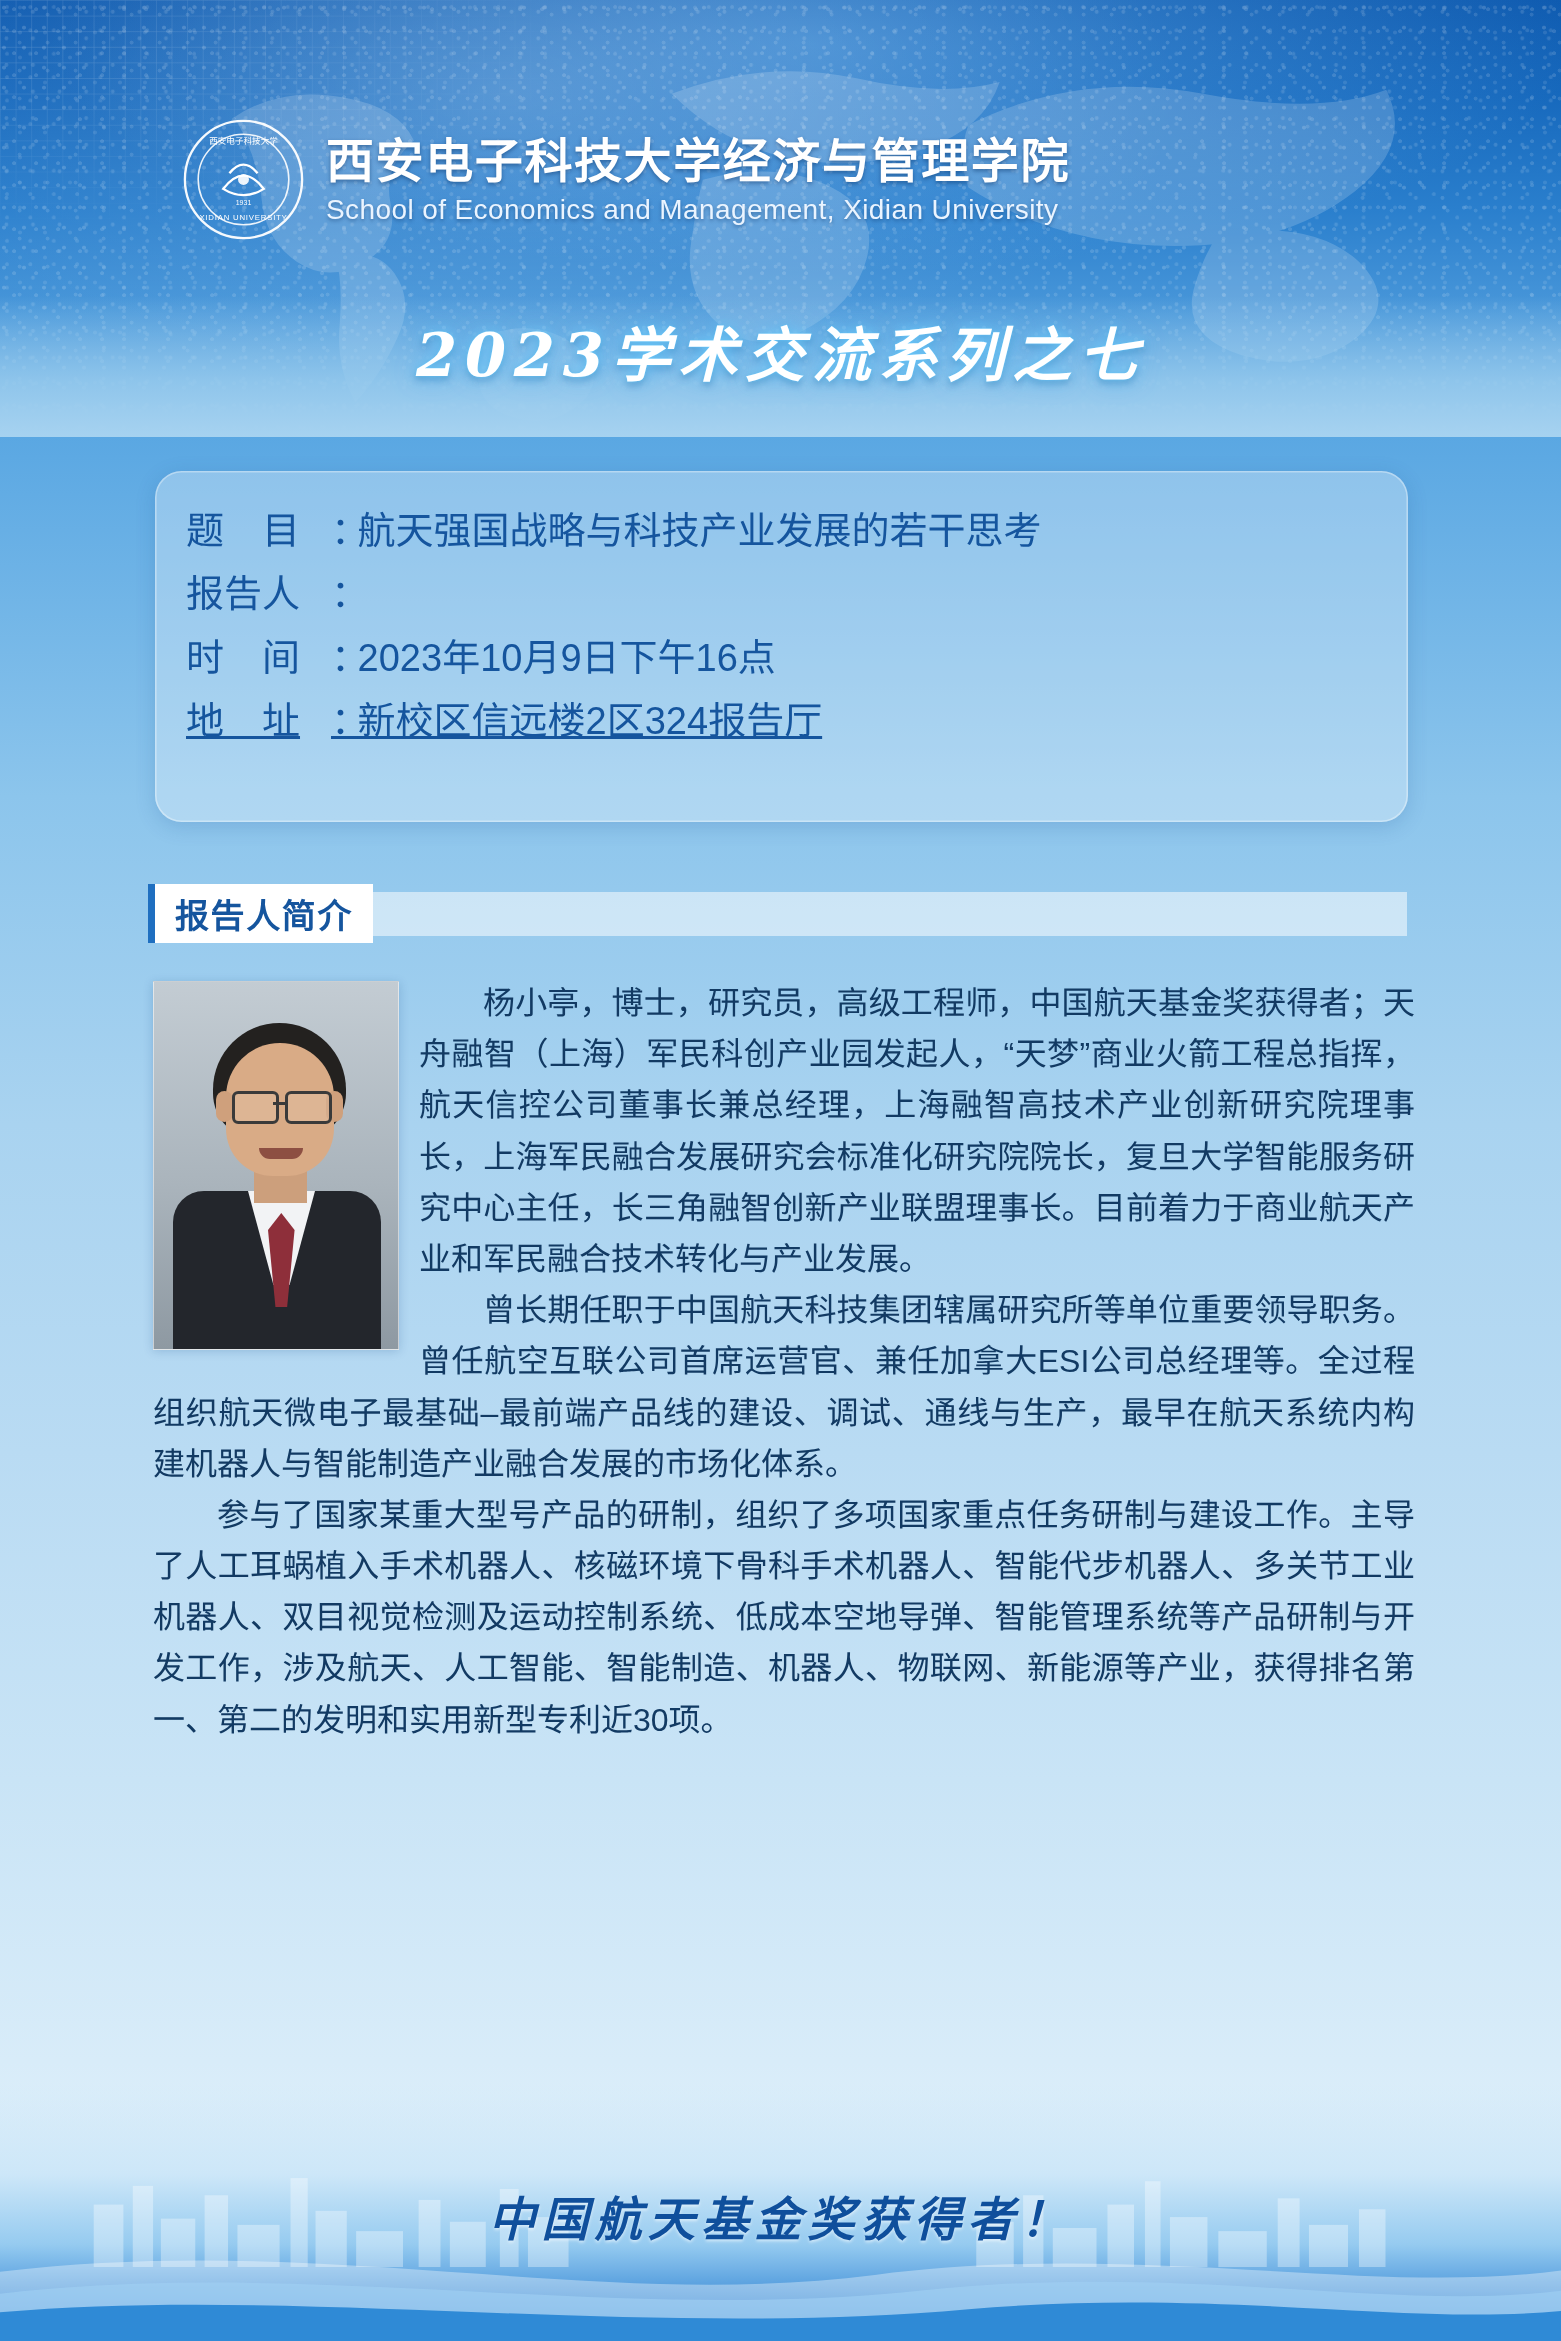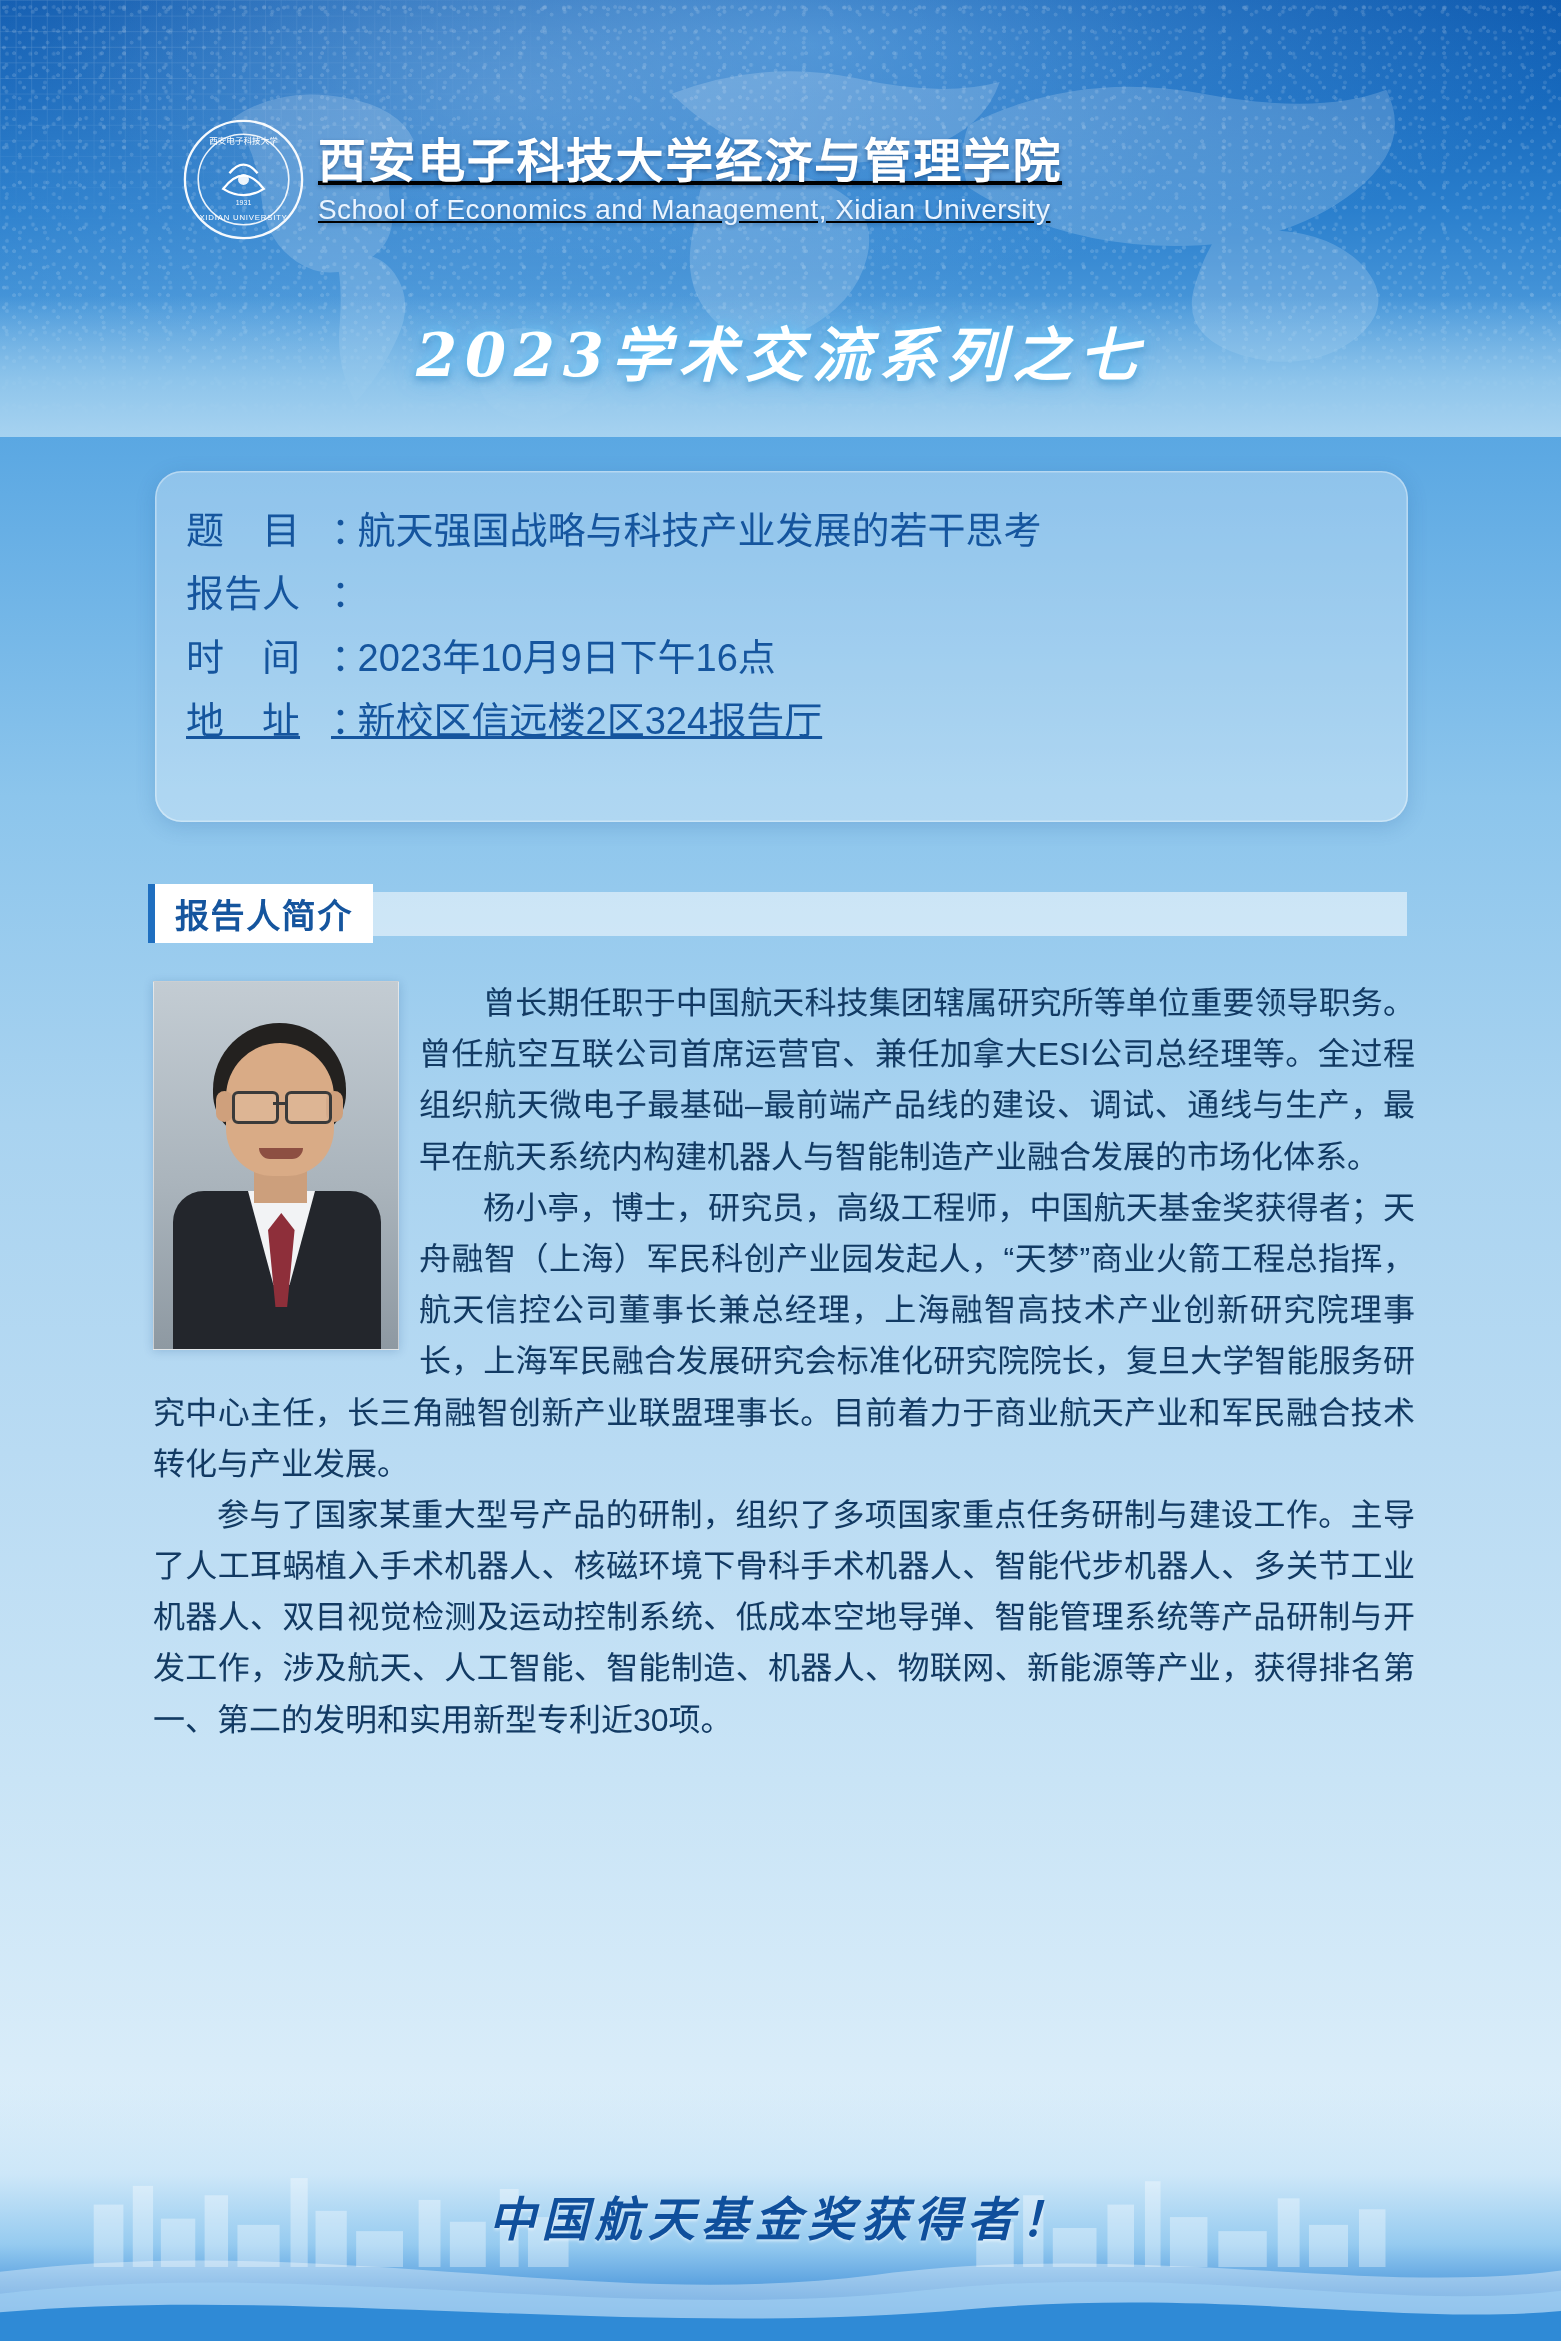--- a/index.html
+++ b/index.html
@@ -75,22 +75,21 @@
     background: radial-gradient(ellipse at center, rgba(255,255,255,0.20) 0%, rgba(255,255,255,0.06) 45%, rgba(255,255,255,0) 72%);
   }
 
   
   .brand {
     position: absolute;
     left: 181px;
     top: 117px;
     display: flex;
     align-items: center;
-    gap: 12px;
-    text-decoration: underline;
+    gap: 20px;
   }
   .crest {
     width: 125px;
     height: 125px;
     flex: 0 0 auto;
   }
   .brand-text { padding-top: 3.1px; }
   .school-cn {
     font-family: "DejaVu Serif", "Liberation Serif", serif;
     font-weight: 700;
@@ -369,22 +368,22 @@
       <div class="p-neck"></div>
       <div class="p-hair"></div>
       <div class="p-face"></div>
       <div class="p-ear-l"></div>
       <div class="p-ear-r"></div>
       <div class="p-glass-l"></div>
       <div class="p-glass-r"></div>
       <div class="p-bridge"></div>
       <div class="p-mouth"></div>
     </div>
+    <p>杨小亭，博士，研究员，高级工程师，中国航天基金奖获得者；天舟融智（上海）军民科创产业园发起人，“天梦”商业火箭工程总指挥，航天信控公司董事长兼总经理，上海融智高技术产业创新研究院理事长，上海军民融合发展研究会标准化研究院院长，复旦大学智能服务研究中心主任，长三角融智创新产业联盟理事长。目前着力于商业航天产业和军民融合技术转化与产业发展。</p>
     <p>曾长期任职于中国航天科技集团辖属研究所等单位重要领导职务。曾任航空互联公司首席运营官、兼任加拿大ESI公司总经理等。全过程组织航天微电子最基础–最前端产品线的建设、调试、通线与生产，最早在航天系统内构建机器人与智能制造产业融合发展的市场化体系。</p>
-    <p>杨小亭，博士，研究员，高级工程师，中国航天基金奖获得者；天舟融智（上海）军民科创产业园发起人，“天梦”商业火箭工程总指挥，航天信控公司董事长兼总经理，上海融智高技术产业创新研究院理事长，上海军民融合发展研究会标准化研究院院长，复旦大学智能服务研究中心主任，长三角融智创新产业联盟理事长。目前着力于商业航天产业和军民融合技术转化与产业发展。</p>
     <p>参与了国家某重大型号产品的研制，组织了多项国家重点任务研制与建设工作。主导了人工耳蜗植入手术机器人、核磁环境下骨科手术机器人、智能代步机器人、多关节工业机器人、双目视觉检测及运动控制系统、低成本空地导弹、智能管理系统等产品研制与开发工作，涉及航天、人工智能、智能制造、机器人、物联网、新能源等产业，获得排名第一、第二的发明和实用新型专利近30项。</p>
   </div>
 
   <div class="footer">
     <div class="footer-sky"></div>
 
     <svg class="skyline" viewBox="0 0 2000 150" preserveAspectRatio="none">
       <g fill="#ffffff" opacity="0.75">
         <rect x="120" y="70" width="38" height="80"></rect>
         <rect x="170" y="46" width="26" height="104"></rect>

